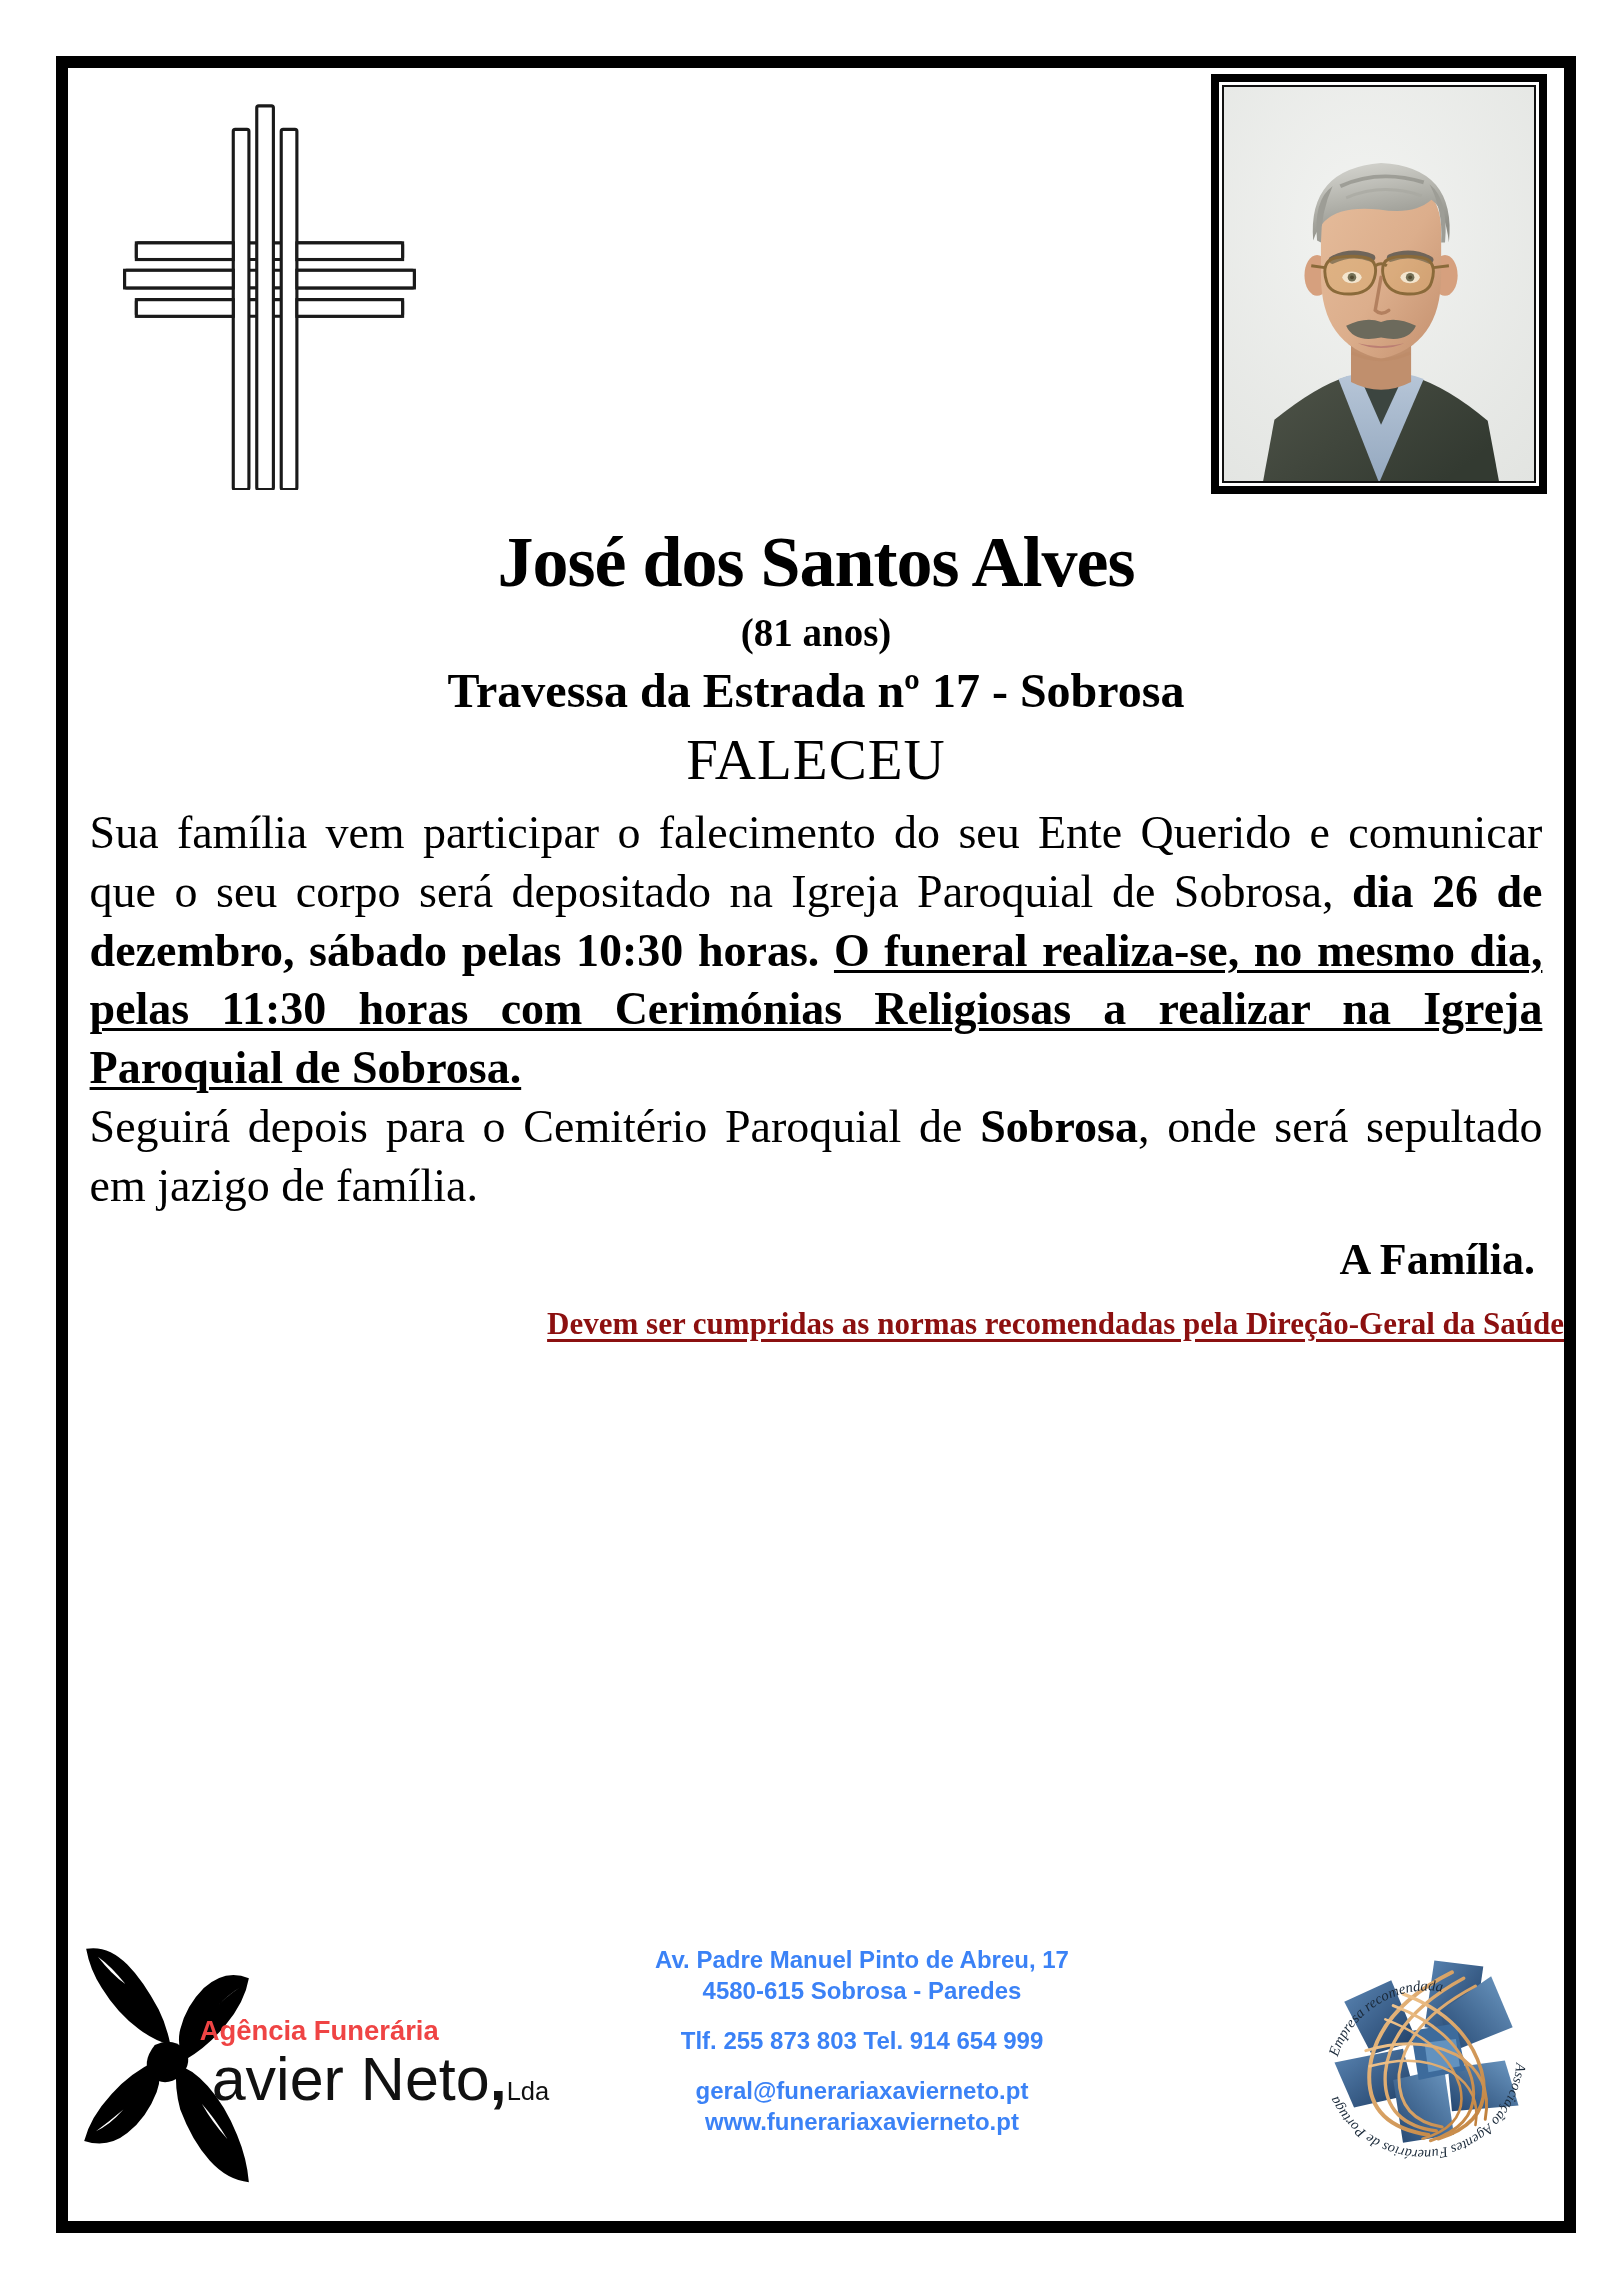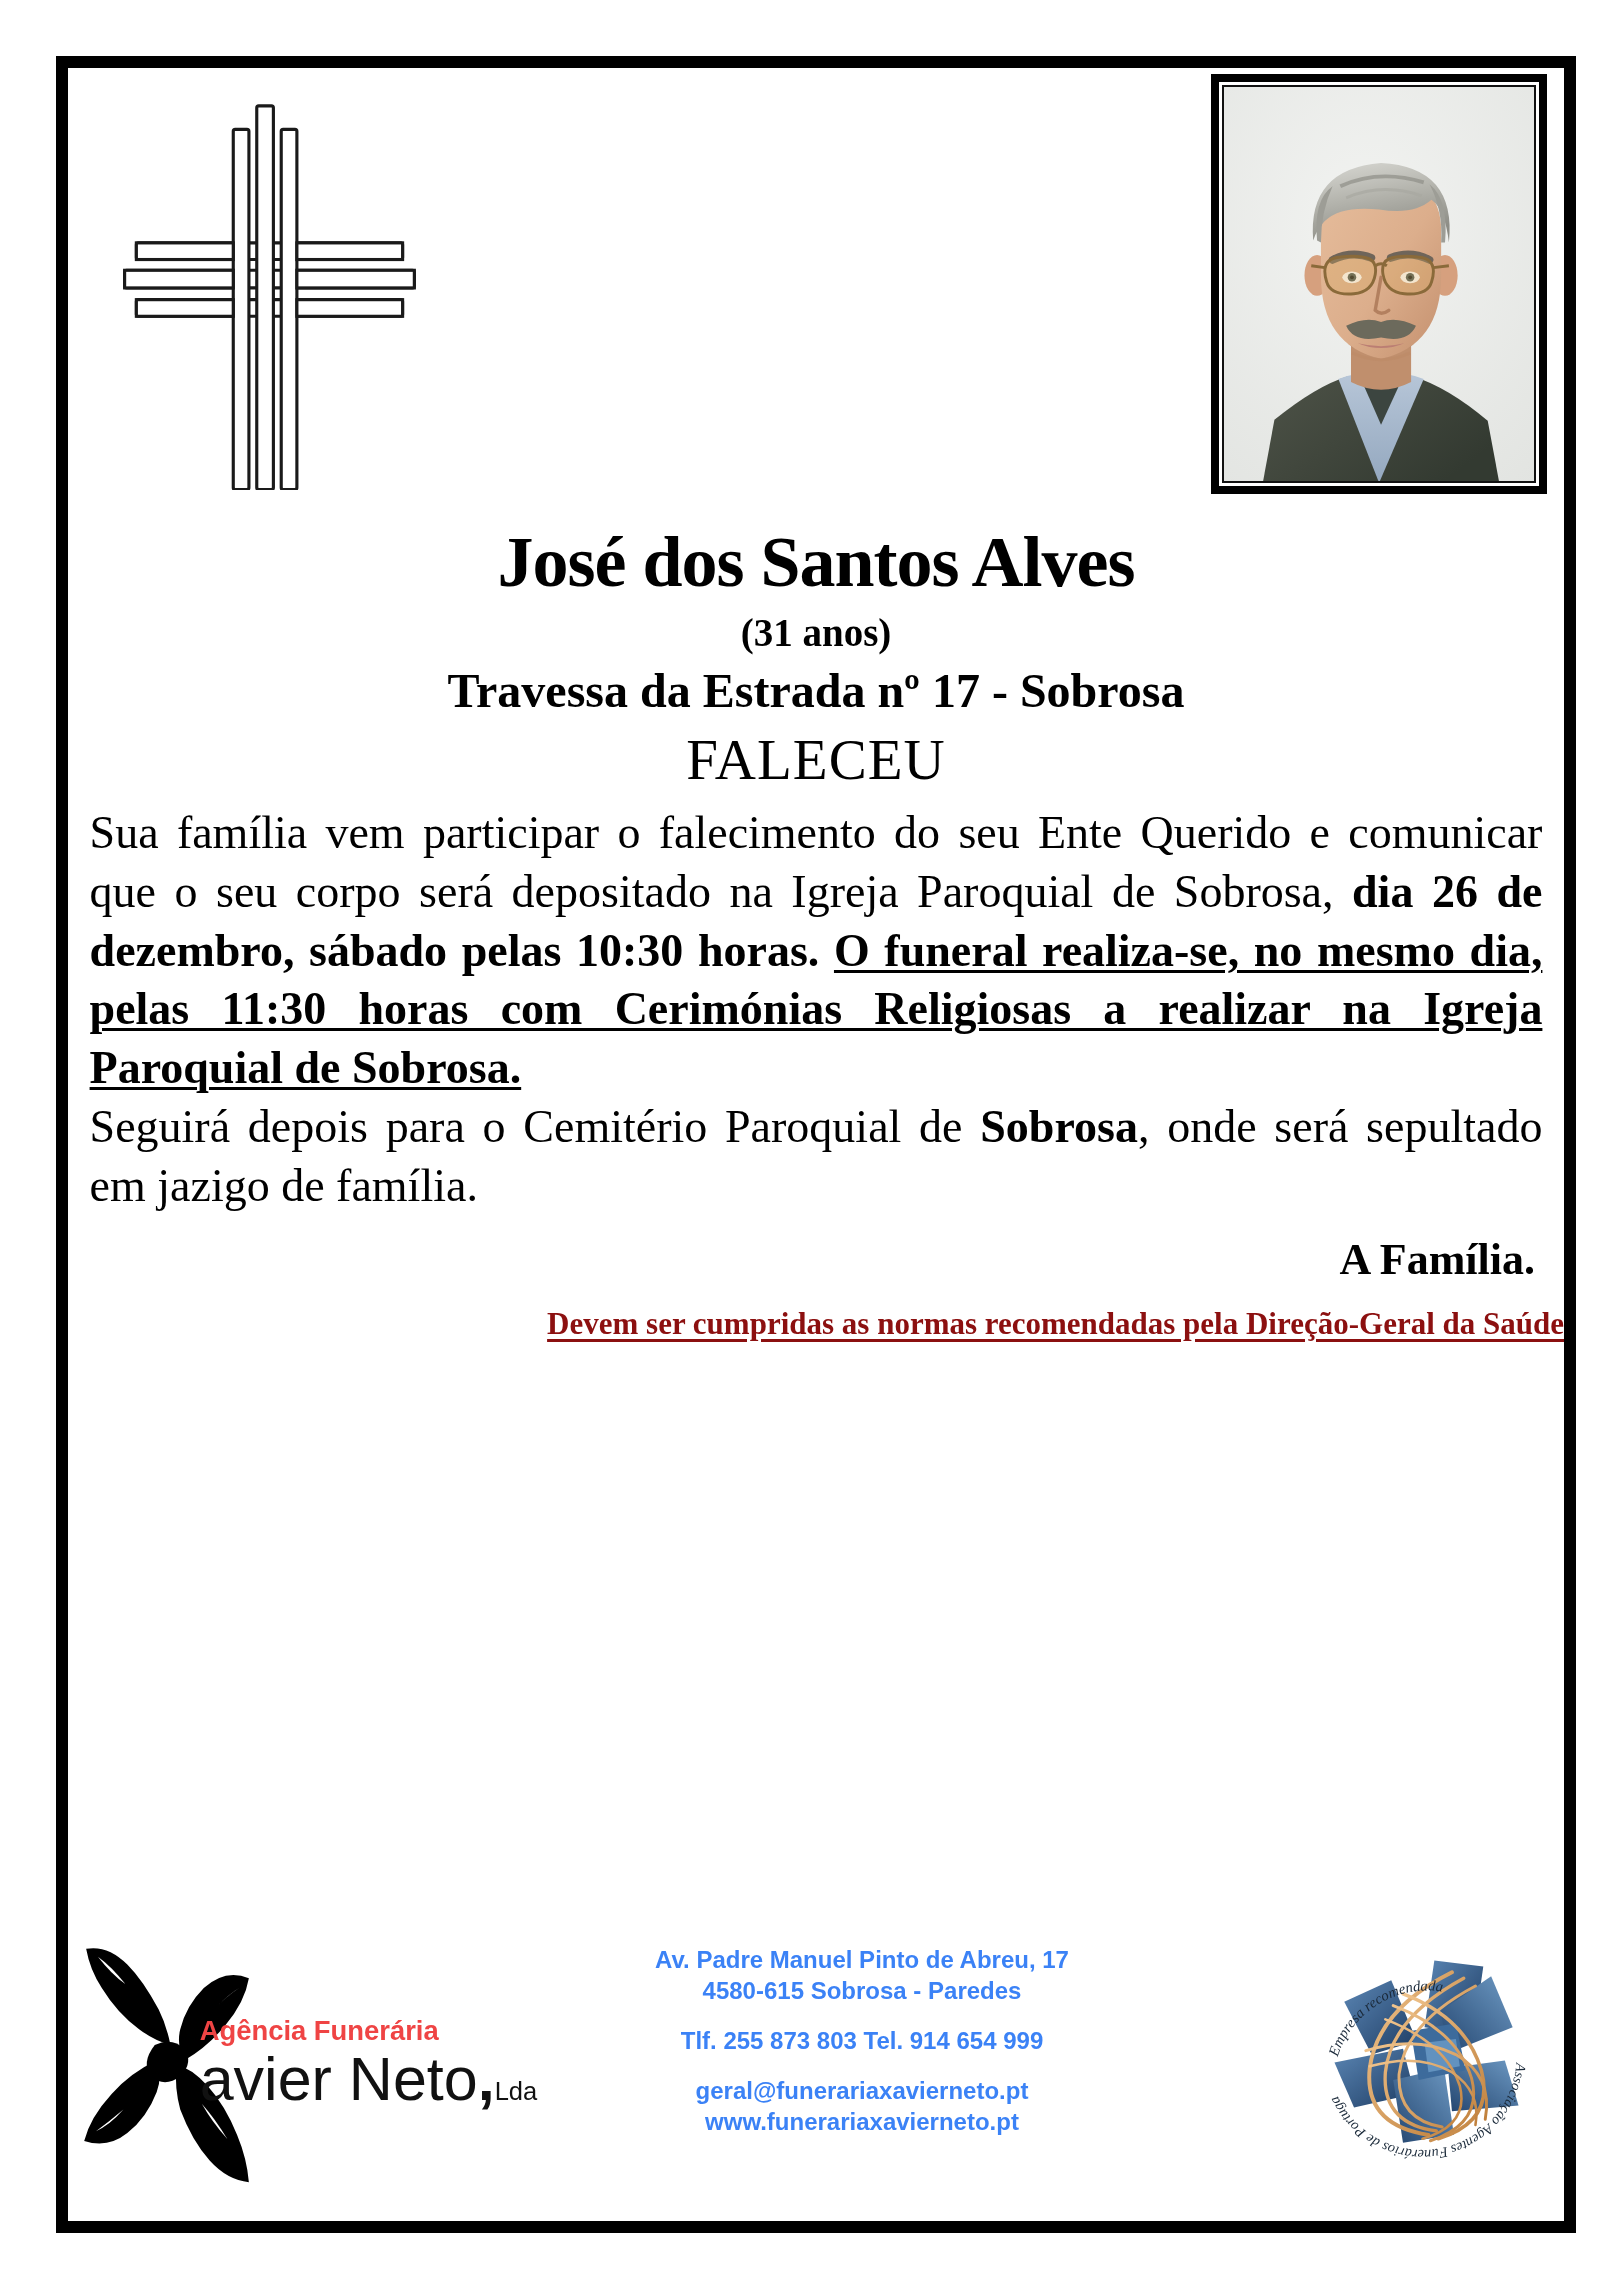--- a/index.html
+++ b/index.html
@@ -184,20 +184,21 @@
     letter-spacing: 0px;
     padding-right: 3.9px;
     font-weight: bold;
   }
   #brand {
     font-size: 61px;
     color: #111;
     line-height: 1.0;
     white-space: nowrap;
     margin-top: 2px;
+    margin-left: 12px;
   }
   #brand .lda {
     font-size: 25.5px;
     vertical-align: baseline;
   }
   #brand .comma { font-weight: bold; }
 
   #contact-block {
     position: absolute;
     left: 490px;
@@ -327,21 +328,21 @@
 
           <path d="M138 266 Q162 276 186 266 Q162 272 138 266 Z" fill="#bb7e73"></path>
 
           <path d="M132 276 Q162 290 192 276" stroke="#bd8a68" stroke-width="3" fill="none" opacity="0.6"></path>
         </svg>
       </div>
     </div>
   </div>
 
   <div class="name-heading">José dos Santos Alves</div>
-  <div class="age-line">(31 anos)</div>
+  <div class="age-line">(81 anos)</div>
   <div class="address-line">Travessa da Estrada nº 17 - Sobrosa</div>
   <div class="faleceu-line">FALECEU</div>
 
   <p class="body-text"><span>Sua família vem participar o falecimento do seu Ente Querido e comunicar que o seu corpo será depositado na Igreja Paroquial de Sobrosa, </span><b>dia 26 de dezembro, sábado pelas 10:30 horas.</b><span> </span><u class="bu">O funeral realiza-se, no mesmo dia, pelas 11:30 horas com Cerimónias Religiosas a realizar na Igreja Paroquial de Sobrosa.</u></p>
 
   <p class="last-para"><span>Seguirá depois para o Cemitério Paroquial de </span><b>Sobrosa</b><span>, onde será sepultado em jazigo de família.</span></p>
 
 
   <div class="familia-line">A Família.</div>
 

